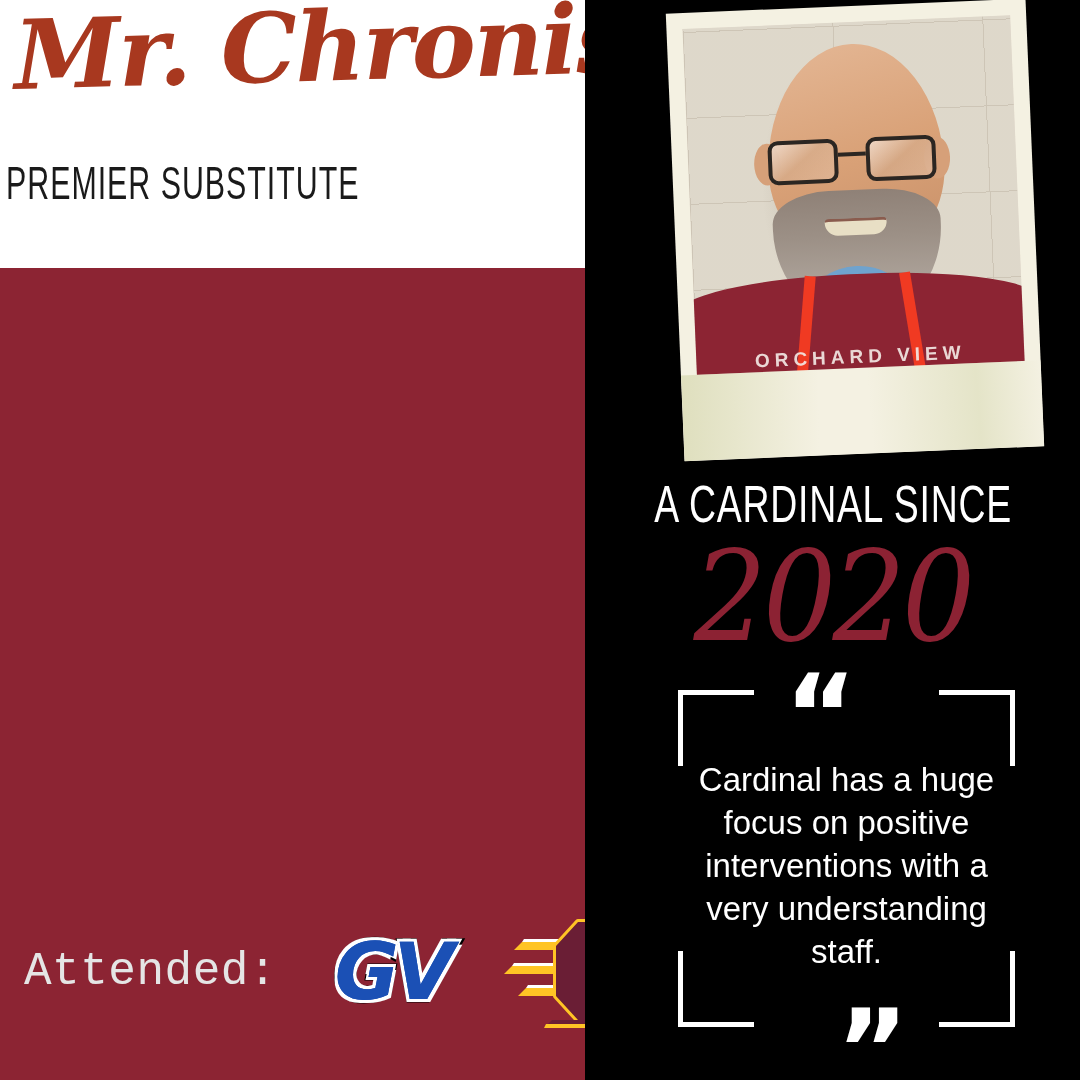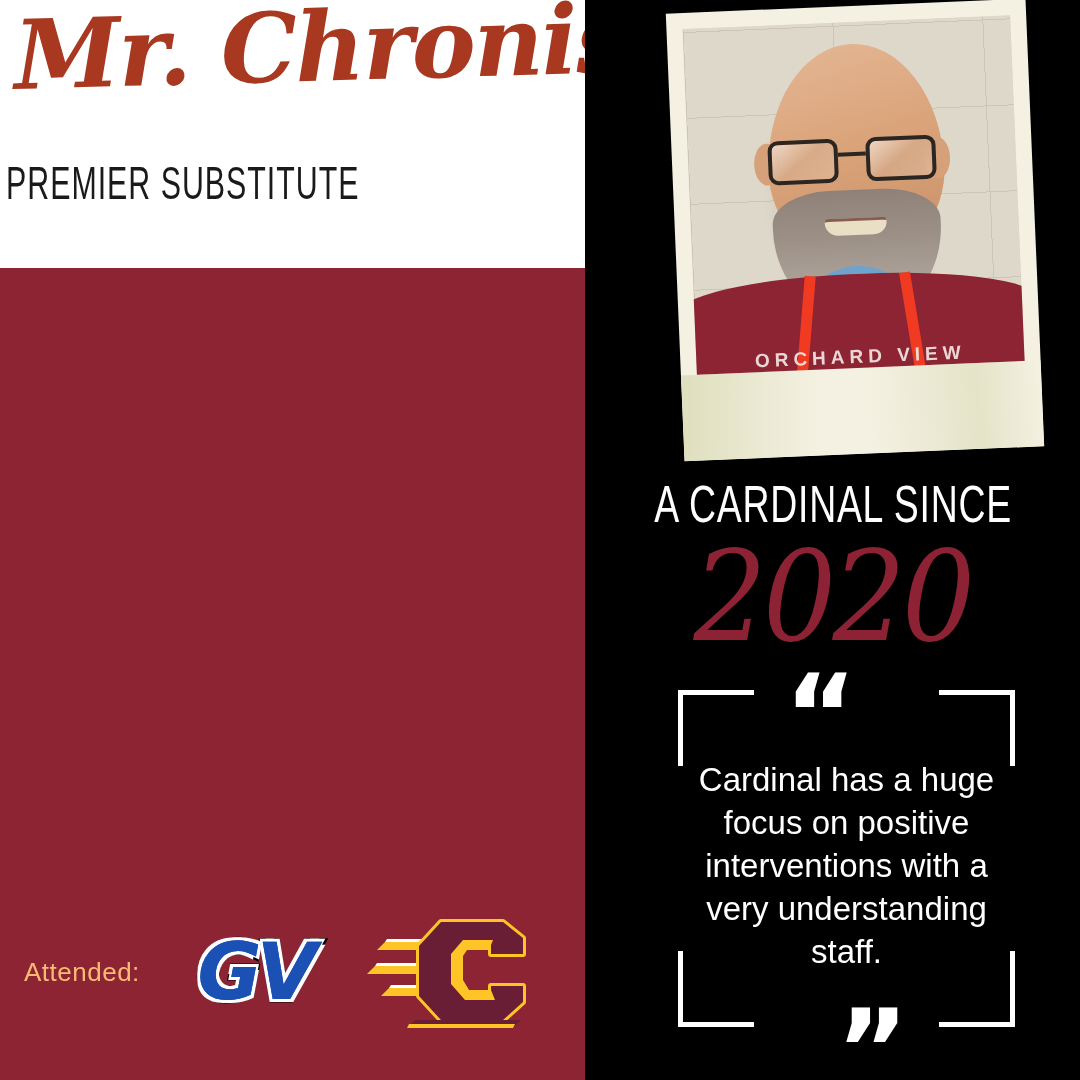--- a/index.html
+++ b/index.html
@@ -79,23 +79,23 @@
   .attended-row {
     position: absolute;
     left: 0; bottom: 48px;
     width: 585px;
     height: 120px;
     display: flex;
     align-items: center;
     padding-left: 24px;
   }
   .attended-label {
-    color: #fdba74;
-    font-family: Liberation Sans, sans-serif;
-    font-size: 26px;
+    color: #e5e5e5;
+    font-family: Liberation Mono, monospace;
+    font-size: 46px;
     letter-spacing: 0.5px;
     white-space: nowrap;
   }
 
   
   .logo-gv {
     position: relative;
     width: 140px; height: 112px;
     margin-left: 45px;
     flex: none;

